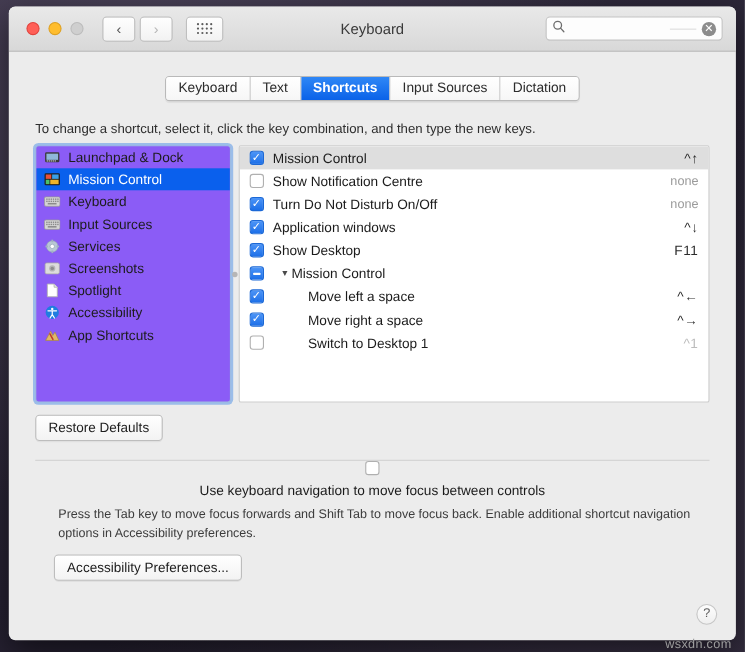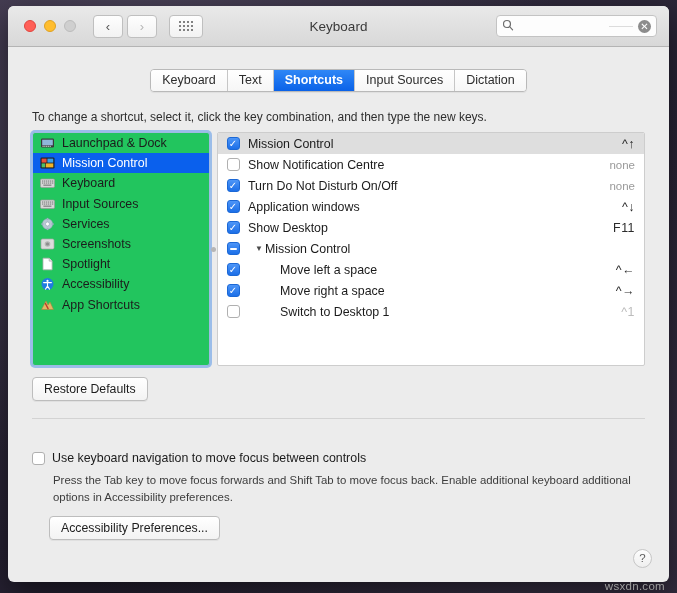--- a/index.html
+++ b/index.html
@@ -205,21 +205,21 @@
   .panes {
     display: flex;
     height: 234px;
     position: relative;
   }
 
   
   .sidebar {
     width: 178px;
     flex: 0 0 178px;
-    background: #22c55e;
+    background: #8b5cf6;
     border: 1px solid #9dbbe2;
     border-radius: 3px;
     box-shadow: 0 0 0 2px rgba(105,160,230,.62);
     overflow: hidden;
   }
   .side-row {
     height: 20.2px;
     display: flex;
     align-items: center;
     padding-left: 7px;
@@ -326,23 +326,24 @@
   }
 
   .hr {
     border: 0;
     border-top: 1px solid #d3d3d3;
     margin: 17px 0 0 0;
   }
 
   .focus-row {
     display: flex;
-    align-items: flex-end;
+    align-items: center;
     gap: 7px;
-    margin-top: 32px;
+    margin-top: 0;
+    flex-direction: column;
   }
   .focus-row .cb { width: 13px; height: 13px; }
   .focus-label { font-size: 12.4px; color: #1b1b1b; }
 
   .desc {
     font-size: 11.4px;
     color: #3c3c3c;
     line-height: 1.45;
     margin-top: 7px;
     margin-left: 21px;
@@ -672,21 +673,21 @@
       <button class="btn">Restore Defaults</button>
     </div>
 
     <hr class="hr">
 
     <div class="focus-row">
       <span class="cb"></span>
       <span class="focus-label">Use keyboard navigation to move focus between controls</span>
     </div>
 
-    <div class="desc">Press the Tab key to move focus forwards and Shift Tab to move focus back. Enable additional keyboard additional options in Accessibility preferences.</div>
+    <div class="desc">Press the Tab key to move focus forwards and Shift Tab to move focus back. Enable additional shortcut navigation options in Accessibility preferences.</div>
 
     <div class="accessibility-row">
       <button class="btn">Accessibility Preferences...</button>
     </div>
 
     <div class="helpbtn">?</div>
   </div>
 
 </div>
 

